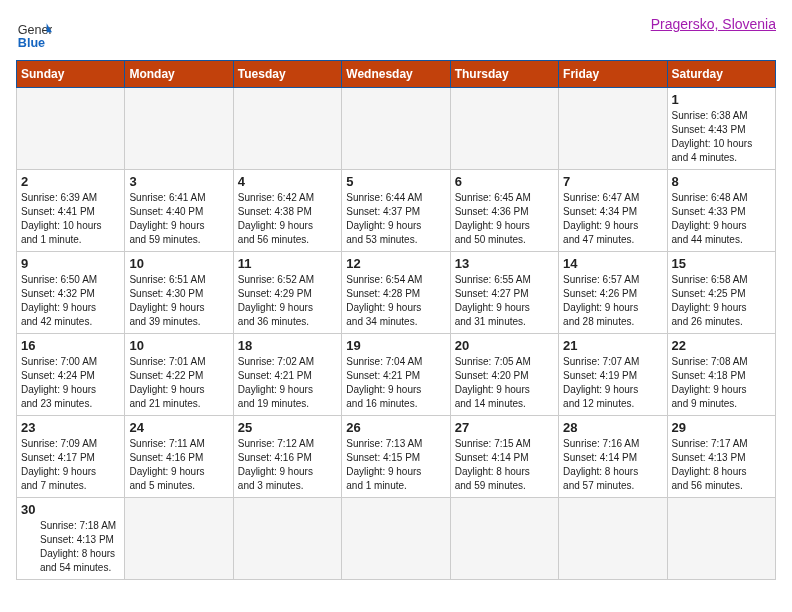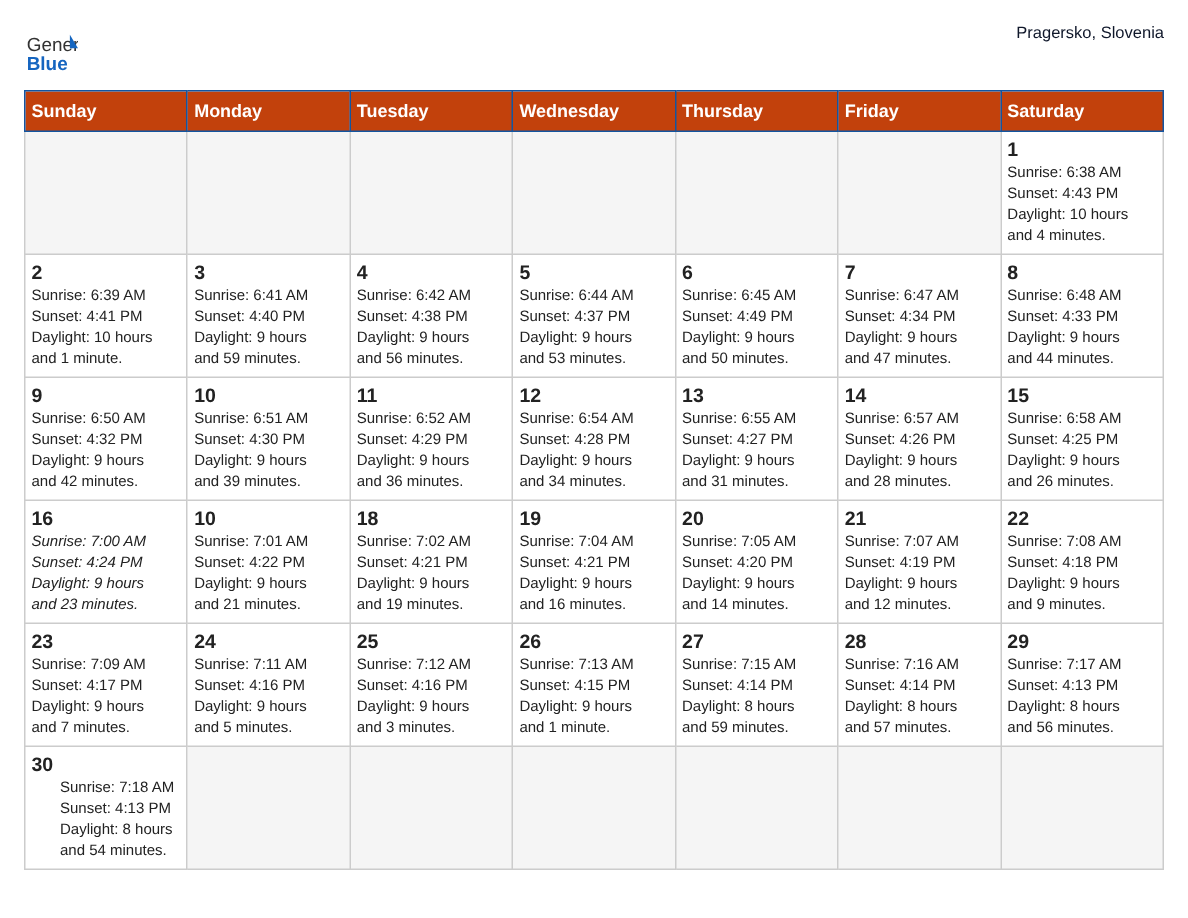--- a/index.html
+++ b/index.html
@@ -27,22 +27,23 @@
     }
     .title-block {
       text-align: right;
     }
     .month-title {
       font-size: 32px;
       font-weight: bold;
       color: #222;
     }
     .location {
-      font-size: 11px;
-      color: #0f172a;
+      font-size: 14px;
+      color: #a21caf;
+      text-decoration: underline;
     }
     .calendar {
       width: 100%;
       border-collapse: collapse;
       border: 1px solid #ccc;
     }
     .calendar th {
       background: #c2410c;
       color: #fff;
       font-size: 12px;
@@ -144,21 +145,21 @@
         <td>
           <div class="day-number">5</div>
           <div class="day-info" style="white-space: pre-line;">Sunrise: 6:44 AM
 Sunset: 4:37 PM
 Daylight: 9 hours
 and 53 minutes.</div>
         </td>
         <td>
           <div class="day-number">6</div>
           <div class="day-info" style="white-space: pre-line;">Sunrise: 6:45 AM
-Sunset: 4:49 PM
+Sunset: 4:36 PM
 Daylight: 9 hours
 and 50 minutes.</div>
         </td>
         <td>
           <div class="day-number">7</div>
           <div class="day-info" style="white-space: pre-line;">Sunrise: 6:47 AM
 Sunset: 4:34 PM
 Daylight: 9 hours
 and 47 minutes.</div>
         </td>
@@ -217,21 +218,21 @@
           <div class="day-number">15</div>
           <div class="day-info" style="white-space: pre-line;">Sunrise: 6:58 AM
 Sunset: 4:25 PM
 Daylight: 9 hours
 and 26 minutes.</div>
         </td>
       </tr>
       <tr>
         <td>
           <div class="day-number">16</div>
-          <div class="day-info" style="white-space: pre-line; font-style: italic;">Sunrise: 7:00 AM
+          <div class="day-info" style="white-space: pre-line;">Sunrise: 7:00 AM
 Sunset: 4:24 PM
 Daylight: 9 hours
 and 23 minutes.</div>
         </td>
         <td>
           <div class="day-number">10</div>
           <div class="day-info" style="white-space: pre-line;">Sunrise: 7:01 AM
 Sunset: 4:22 PM
 Daylight: 9 hours
 and 21 minutes.</div>

